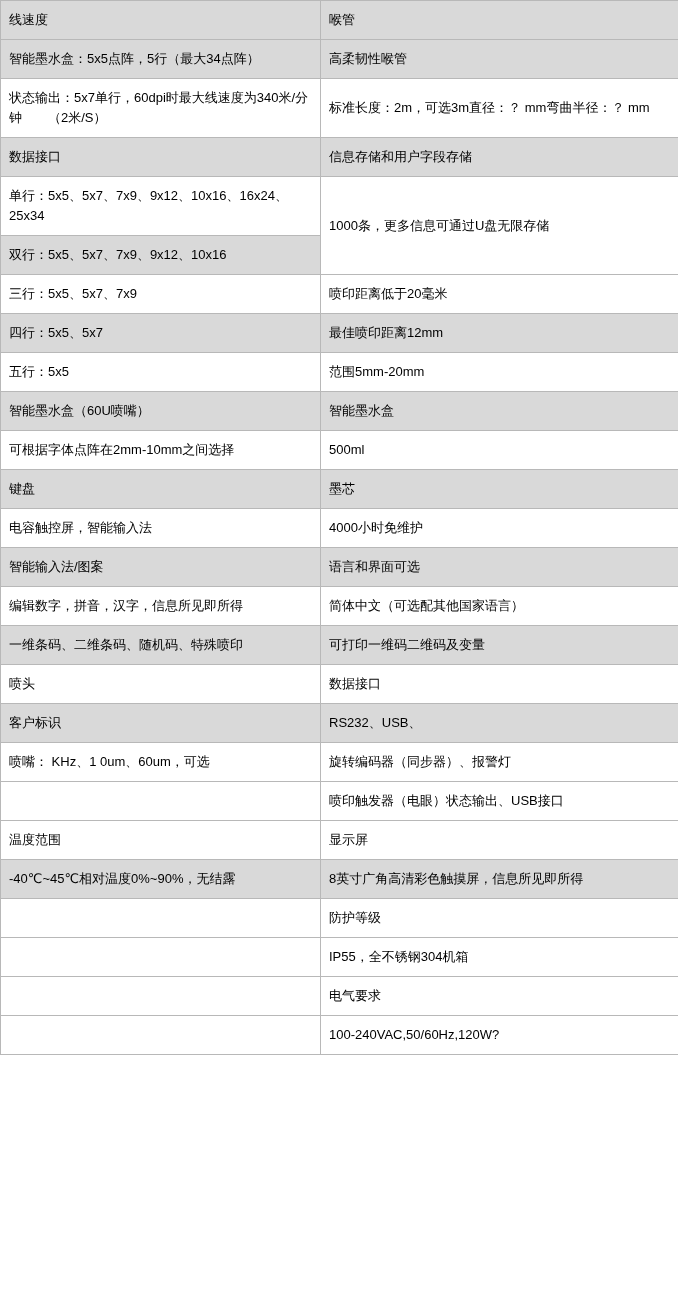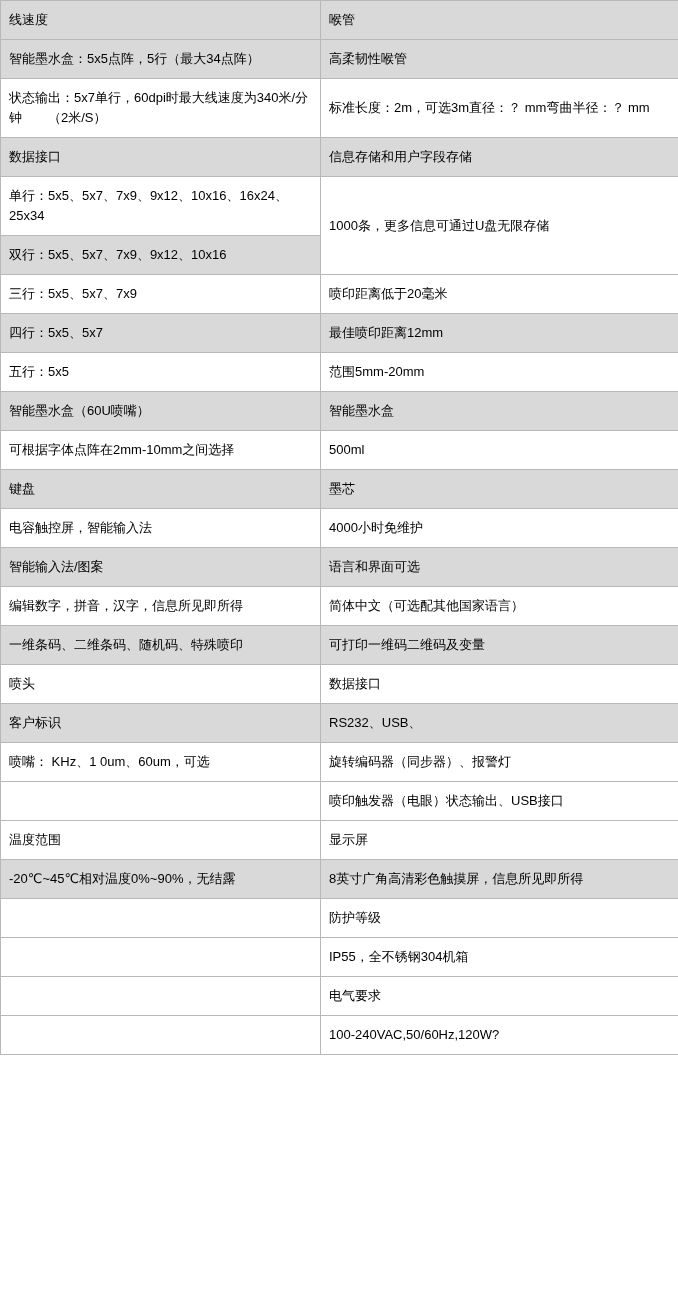--- a/index.html
+++ b/index.html
@@ -125,21 +125,21 @@
       </tr>
       <tr>
         <td class="col-left plain-cell empty"></td>
         <td class="col-right plain-cell">喷印触发器（电眼）状态输出、USB接口</td>
       </tr>
       <tr>
         <td class="col-left plain-cell">温度范围</td>
         <td class="col-right plain-cell">显示屏</td>
       </tr>
       <tr>
-        <td class="col-left shaded-cell">-20℃~45℃相对温度0%~90%，无结露</td>
+        <td class="col-left shaded-cell">-40℃~45℃相对温度0%~90%，无结露</td>
         <td class="col-right shaded-cell">8英寸广角高清彩色触摸屏，信息所见即所得</td>
       </tr>
       <tr>
         <td class="col-left plain-cell empty"></td>
         <td class="col-right plain-cell">防护等级</td>
       </tr>
       <tr>
         <td class="col-left plain-cell empty"></td>
         <td class="col-right plain-cell">IP55，全不锈钢304机箱</td>
       </tr>

